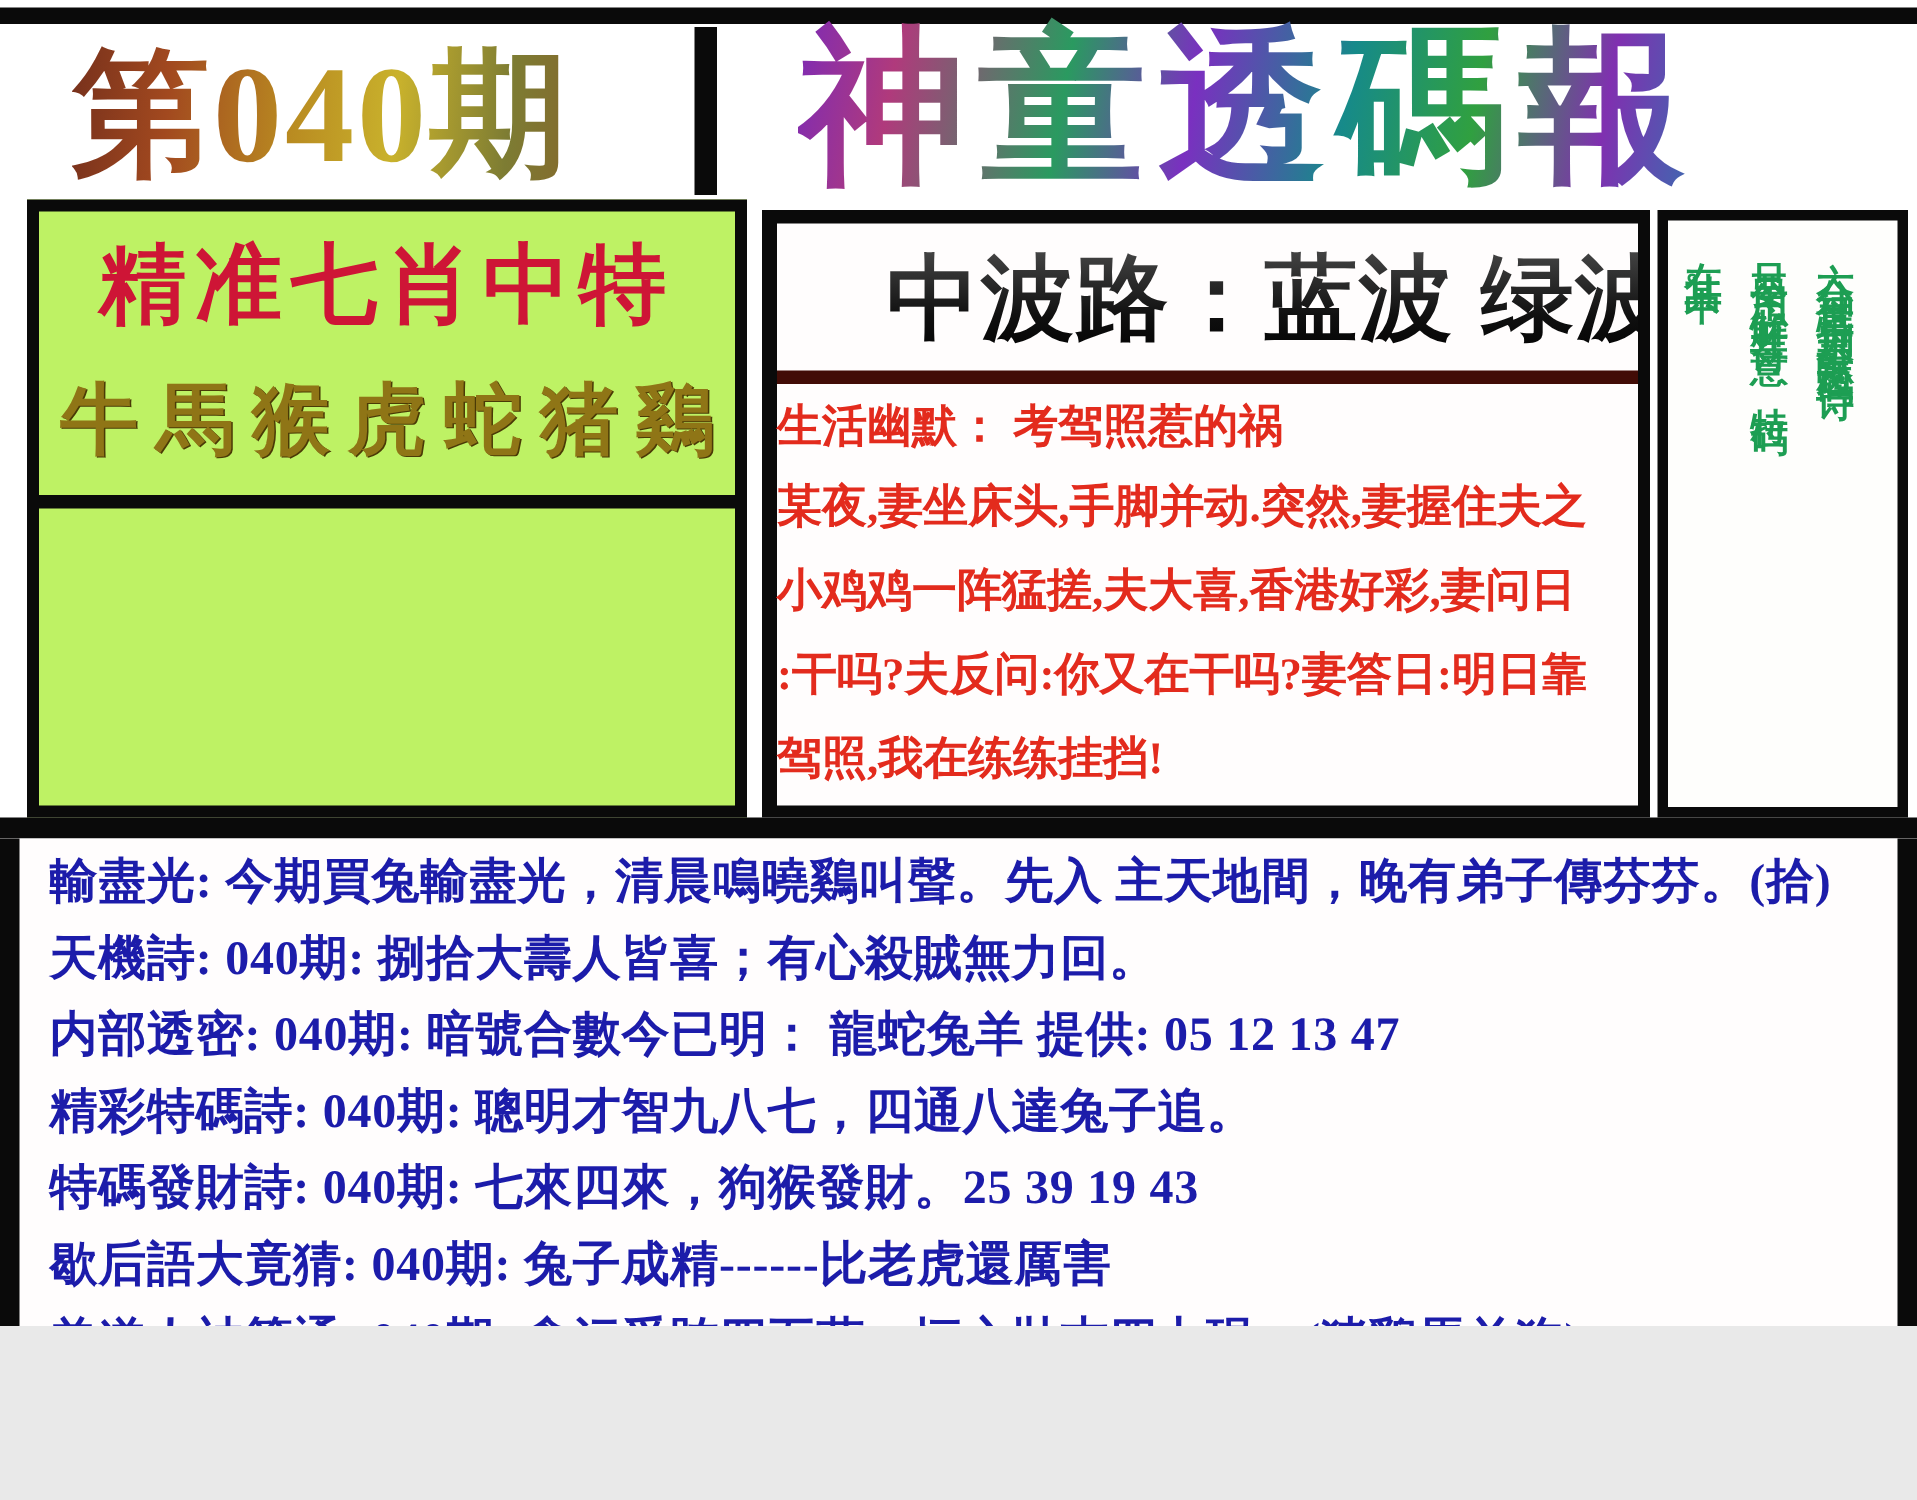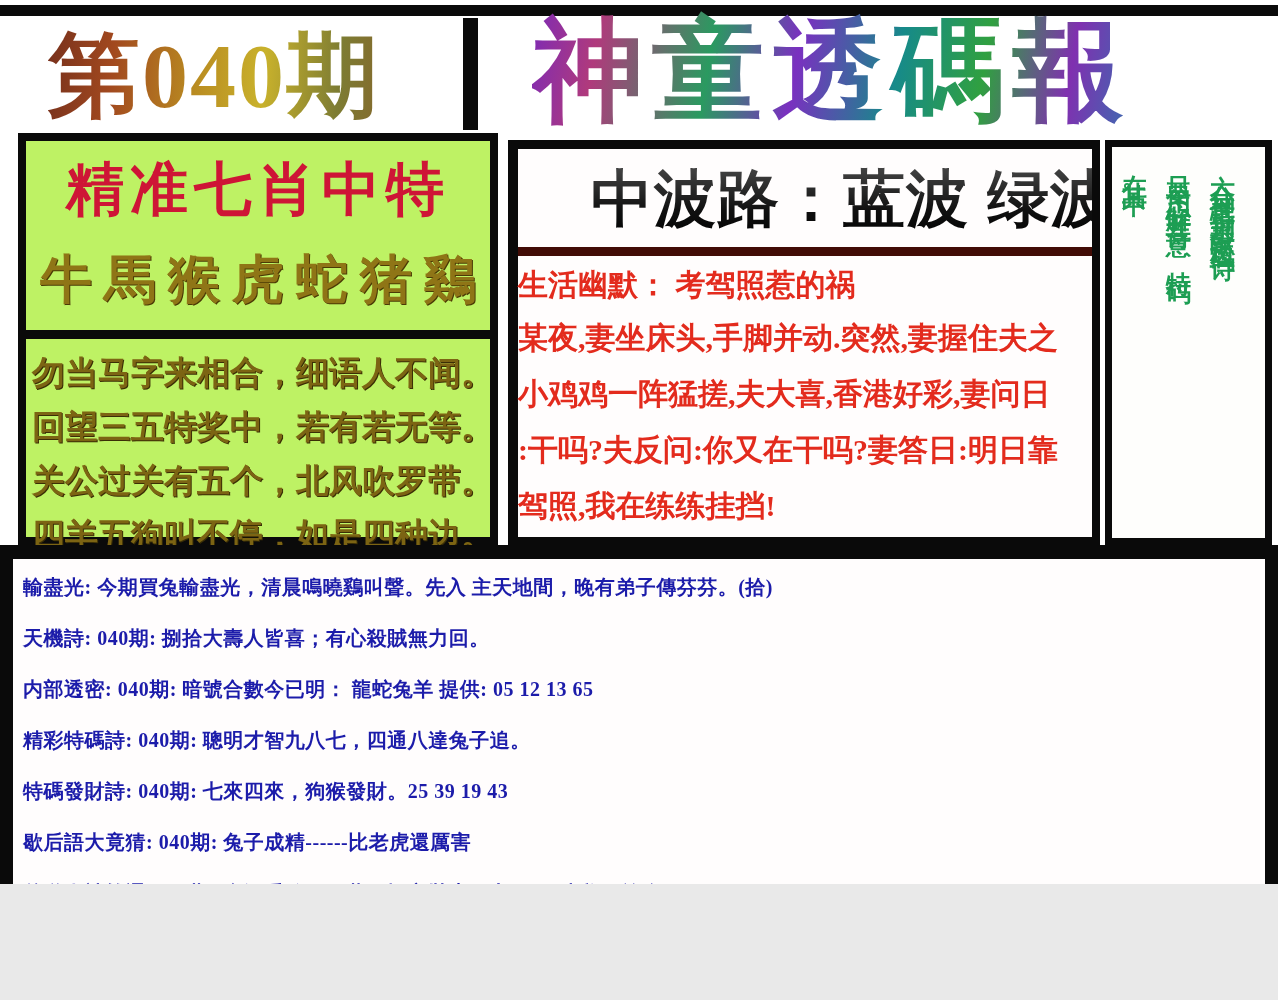--- a/index.html
+++ b/index.html
@@ -51,21 +51,21 @@
             font-size:25px;font-weight:bold;color:#1d9e53;
             font-family:"Liberation Serif","DejaVu Serif",serif;}
   .rb-col{line-height:44px;letter-spacing:8px;}
 
   
   .mid-rule{left:0;top:545px;width:1278px;height:14px;background:#0a0a0a;}
 
   
   .bottom-box{left:0;top:559px;width:1278px;height:427px;background:#fffdfd;
               border-left:13px solid #0a0a0a;border-right:13px solid #0a0a0a;border-bottom:17px solid #0a0a0a;}
-  .bt-line{padding-left:10px;font-size:20px;font-weight:bold;line-height:51px;white-space:nowrap;
+  .bt-line{padding-left:20px;font-size:32px;font-weight:bold;line-height:51px;white-space:nowrap;
            color:#1c1caa;font-family:"Liberation Serif","DejaVu Serif",serif;letter-spacing:0.5px;}
   .bt-lines{padding-top:3px;}
 
   
   .watermark{left:2px;top:862px;font-size:100px;font-weight:bold;letter-spacing:-2px;white-space:nowrap;
              color:#ec4936;font-family:"Liberation Sans","DejaVu Sans",sans-serif;z-index:5;}
   .site-tag{left:1158px;top:944px;font-size:37px;font-weight:900;font-style:italic;letter-spacing:0px;
             color:#2fe312;z-index:6;font-family:"Liberation Sans","DejaVu Sans",sans-serif;
             text-shadow:2px 0 0 #8a7a00,-2px 0 0 #8a7a00,0 2px 0 #8a7a00,0 -2px 0 #8a7a00,2px 2px 0 #8a7a00,-2px -2px 0 #8a7a00;}
 </style>
@@ -85,26 +85,20 @@
     <div class="lb-zodiac">
       <span>牛</span>
       <span>馬</span>
       <span>猴</span>
       <span>虎</span>
       <span>蛇</span>
       <span>猪</span>
       <span>鷄</span>
     </div>
     <div class="lb-divider"></div>
-    <div class="lb-verses">
-      <div class="lb-verse">勿当马字来相合，细语人不闻。</div>
-      <div class="lb-verse">回望三五特奖中，若有若无等。</div>
-      <div class="lb-verse">关公过关有五个，北风吹罗带。</div>
-      <div class="lb-verse">四羊五狗叫不停，如是四种边。</div>
-    </div>
   </div>
 
   <div class="abs mid-box">
     <div class="mb-heading"><span class="flip">必</span><span>中波路：蓝波 绿波</span></div>
     <div class="mb-redbar"></div>
     <div class="mb-humor">
       <div class="mb-humor-title">生活幽默： 考驾照惹的祸</div>
       <div class="mb-humor-line">某夜,妻坐床头,手脚并动.突然,妻握住夫之</div>
       <div class="mb-humor-line">小鸡鸡一阵猛搓,夫大喜,香港好彩,妻问日</div>
       <div class="mb-humor-line">:干吗?夫反问:你又在干吗?妻答日:明日靠</div>
@@ -119,21 +113,21 @@
       <div class="rb-col">在其中。</div>
     </div>
   </div>
 
   <div class="abs mid-rule"></div>
 
   <div class="abs bottom-box">
     <div class="bt-lines">
       <div class="bt-line">輸盡光: 今期買兔輸盡光，清晨鳴曉鷄叫聲。先入 主天地間，晚有弟子傳芬芬。(拾)</div>
       <div class="bt-line">天機詩: 040期: 捌拾大壽人皆喜；有心殺賊無力回。</div>
-      <div class="bt-line">内部透密: 040期: 暗號合數今已明：  龍蛇兔羊 提供: 05 12 13 65</div>
+      <div class="bt-line">内部透密: 040期: 暗號合數今已明：  龍蛇兔羊 提供: 05 12 13 47</div>
       <div class="bt-line">精彩特碼詩: 040期: 聰明才智九八七，四通八達兔子追。</div>
       <div class="bt-line">特碼發財詩: 040期: 七來四來，狗猴發財。25 39 19 43</div>
       <div class="bt-line">歇后語大竟猜: 040期: 兔子成精------比老虎還厲害</div>
       <div class="bt-line">曾道人神算通: 040期: 貪污受賄四五萬，恒心壯志四七現。(猪鷄馬羊狗)</div>
       <div class="bt-line">特必中生肖: 兔-龍-蛇-牛-羊-猪-鼠 波路: 主: 绿  防: 藍 尾數: 單: 1 3 7 雙: 0 4 8</div>
     </div>
   </div>
 
   <div class="abs site-tag">6H6H.VIP</div>
 

